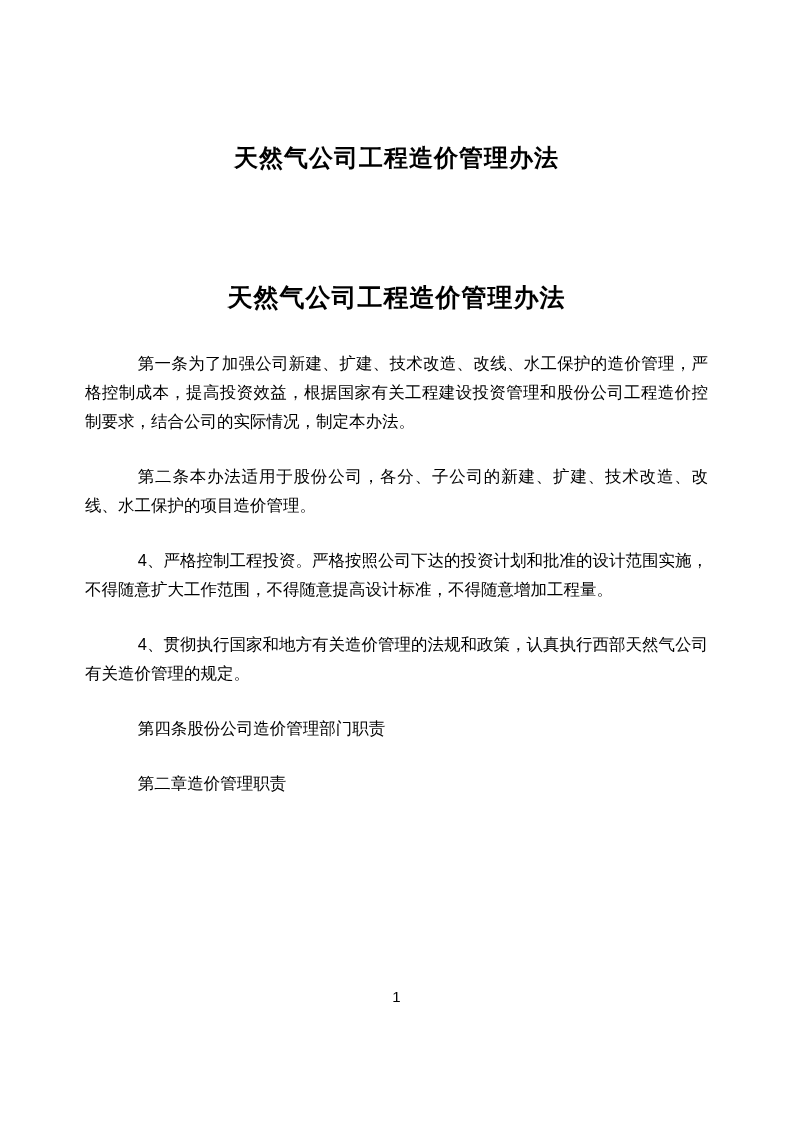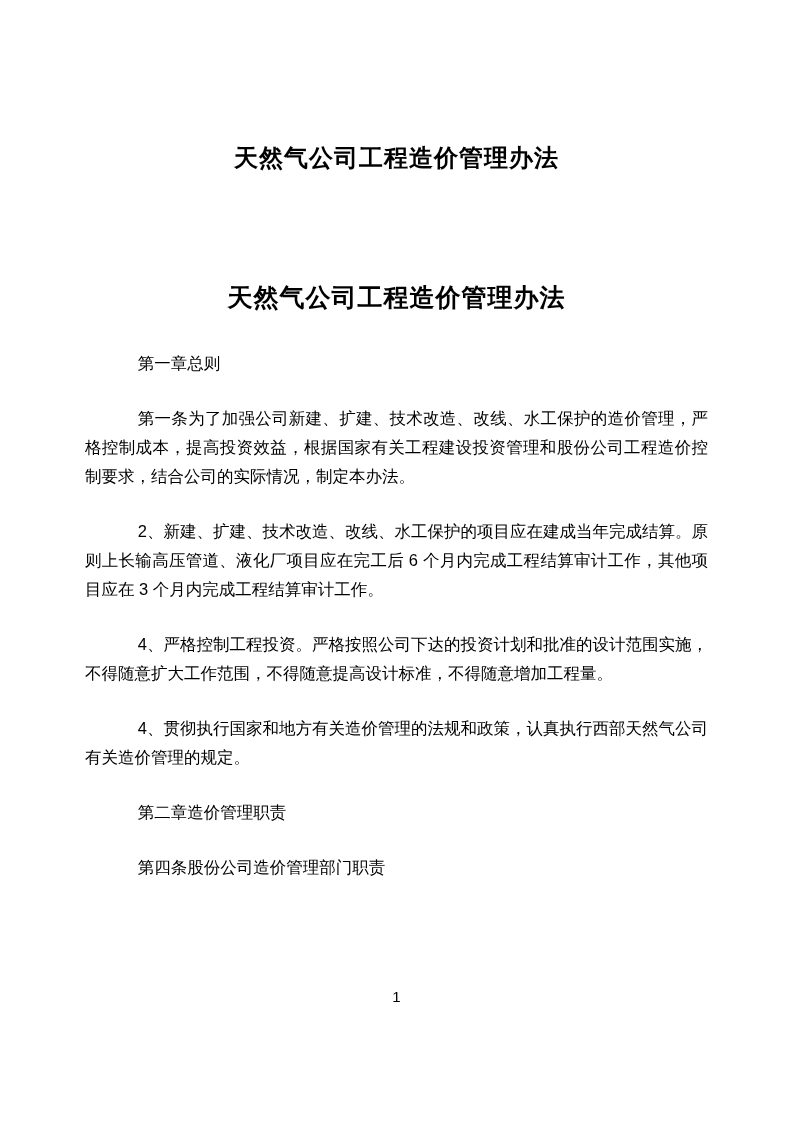--- a/index.html
+++ b/index.html
@@ -60,24 +60,23 @@
 </head>
 <body>
 
 <div class="page">
   <div class="content">
     <h1 class="header-title">天然气公司工程造价管理办法</h1>
 
     <h1 class="main-title">天然气公司工程造价管理办法</h1>
 
     <div class="body-text">
-      <p class="para">第一章总则</p>
       <p class="para">第一条为了加强公司新建、扩建、技术改造、改线、水工保护的造价管理，严格控制成本，提高投资效益，根据国家有关工程建设投资管理和股份公司工程造价控制要求，结合公司的实际情况，制定本办法。</p>
-      <p class="para">2、新建、扩建、技术改造、改线、水工保护的项目应在建成当年完成结算。原则上长输高压管道、液化厂项目应在完工后 6 个月内完成工程结算审计工作，其他项目应在 3 个月内完成工程结算审计工作。</p>
+      <p class="para">第二条本办法适用于股份公司，各分、子公司的新建、扩建、技术改造、改线、水工保护的项目造价管理。</p>
       <p class="para">4、严格控制工程投资。严格按照公司下达的投资计划和批准的设计范围实施，不得随意扩大工作范围，不得随意提高设计标准，不得随意增加工程量。</p>
       <p class="para">4、贯彻执行国家和地方有关造价管理的法规和政策，认真执行西部天然气公司有关造价管理的规定。</p>
+      <p class="para">第四条股份公司造价管理部门职责</p>
       <p class="para">第二章造价管理职责</p>
-      <p class="para">第四条股份公司造价管理部门职责</p>
     </div>
   </div>
 
   <div class="page-number">1</div>
 </div>
 
 </body></html>

